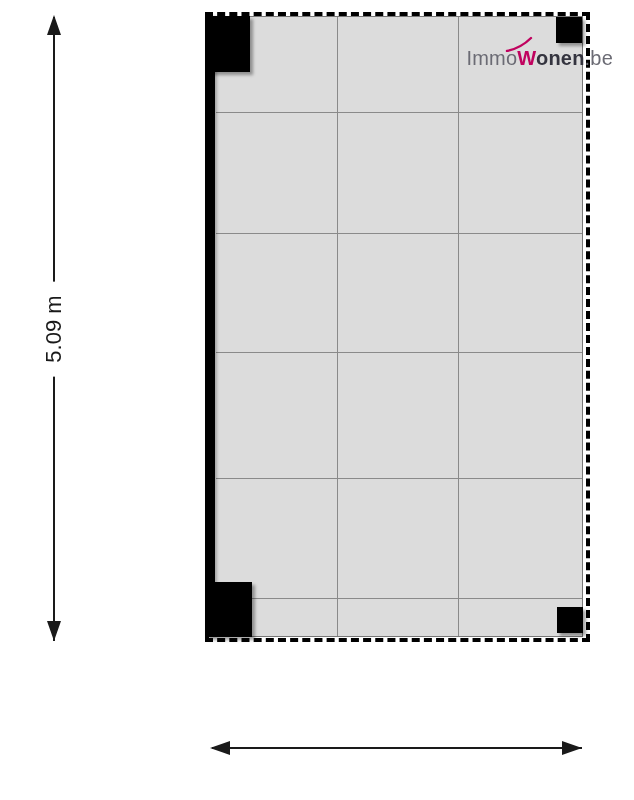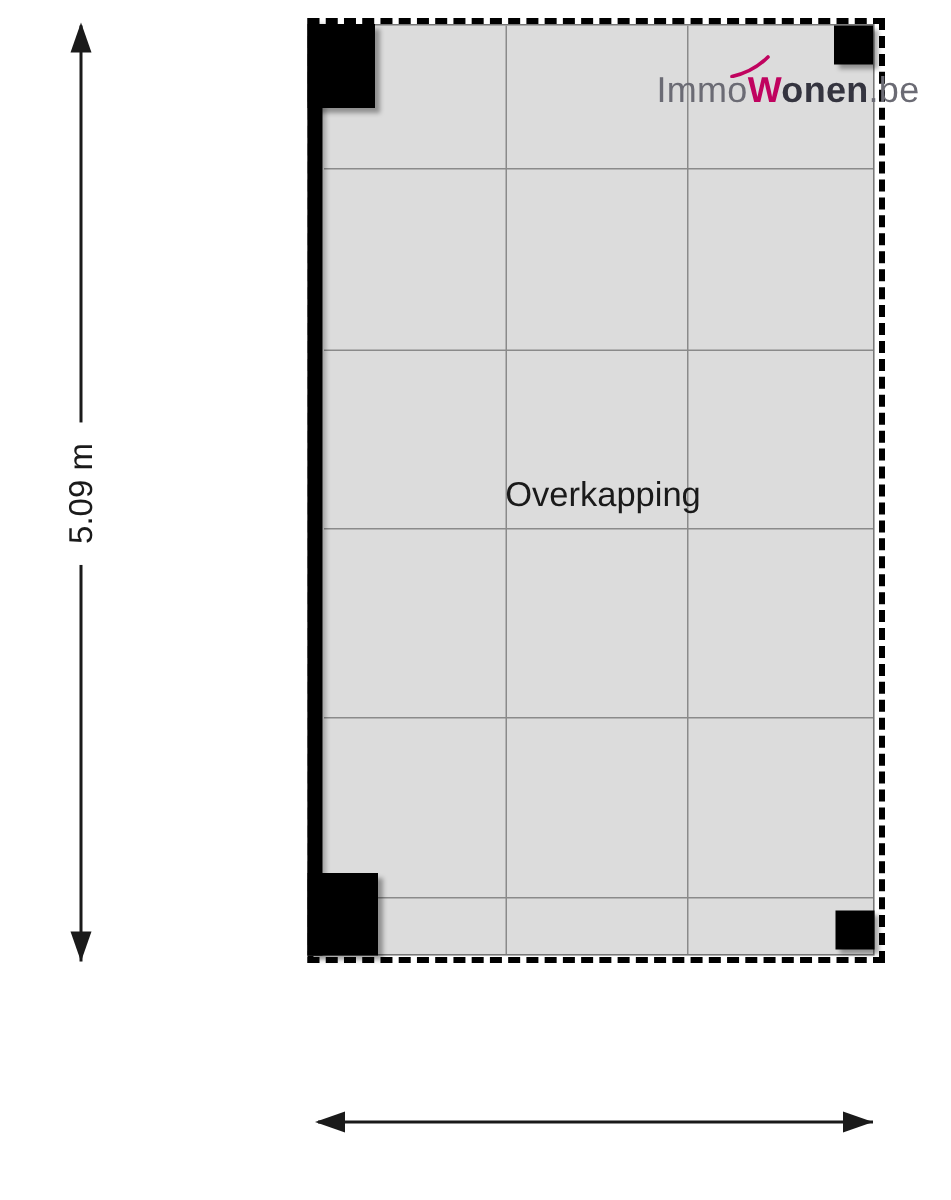--- a/index.html
+++ b/index.html
@@ -37,21 +37,21 @@
   .p-tl{left:205px;top:16px;width:45px;height:56px;}
   .p-bl{left:205px;top:582px;width:47px;height:55px;}
   .p-tr{left:556px;top:17px;width:26px;height:26px;}
   .p-br{left:557px;top:607px;width:26px;height:26px;}
 
   
   .room-label{position:absolute;left:402px;top:330px;transform:translate(-50%,-50%);
     font-size:23px;color:var(--dimension-text);z-index:3;white-space:nowrap;}
 
   
-  .logo{position:absolute;top:47px;right:21px;z-index:6;font-size:24px;letter-spacing:0.2px;white-space:nowrap;margin-left:20px;}
+  .logo{position:absolute;top:47px;right:21px;z-index:6;font-size:20px;letter-spacing:0.2px;white-space:nowrap;margin-left:20px;}
   .logo .l-gray{color:var(--logo-gray);font-weight:400;}
   .logo .l-accent{color:var(--logo-accent);font-weight:700;position:relative;}
   .logo .l-dark{color:var(--logo-dark);font-weight:700;}
   .logo .swoosh{position:absolute;left:-12px;top:-11px;width:28px;height:16px;}
 
   
   .dim-line{position:absolute;background:var(--dimension-text);z-index:5;}
   .v-line{left:53px;top:17px;width:2px;height:624px;}
   .h-line{left:212px;top:747px;width:370px;height:2px;}
   .arrow{position:absolute;width:0;height:0;z-index:5;}
@@ -78,21 +78,20 @@
   <div class="plan-fill"></div>
 
   <div class="gridline gv gv1"></div>
   <div class="gridline gv gv2"></div>
   <div class="gridline gh gh1"></div>
   <div class="gridline gh gh2"></div>
   <div class="gridline gh gh3"></div>
   <div class="gridline gh gh4"></div>
   <div class="gridline gh gh5"></div>
 
-  <div class="room-label">Overkapping</div>
 
   <div class="wall wall-left"></div>
   <div class="pillar p-tl"></div>
   <div class="pillar p-bl"></div>
   <div class="pillar p-tr"></div>
   <div class="pillar p-br"></div>
 
   <div class="dim-line v-line"></div>
   <div class="arrow arr-up"></div>
   <div class="arrow arr-down"></div>

